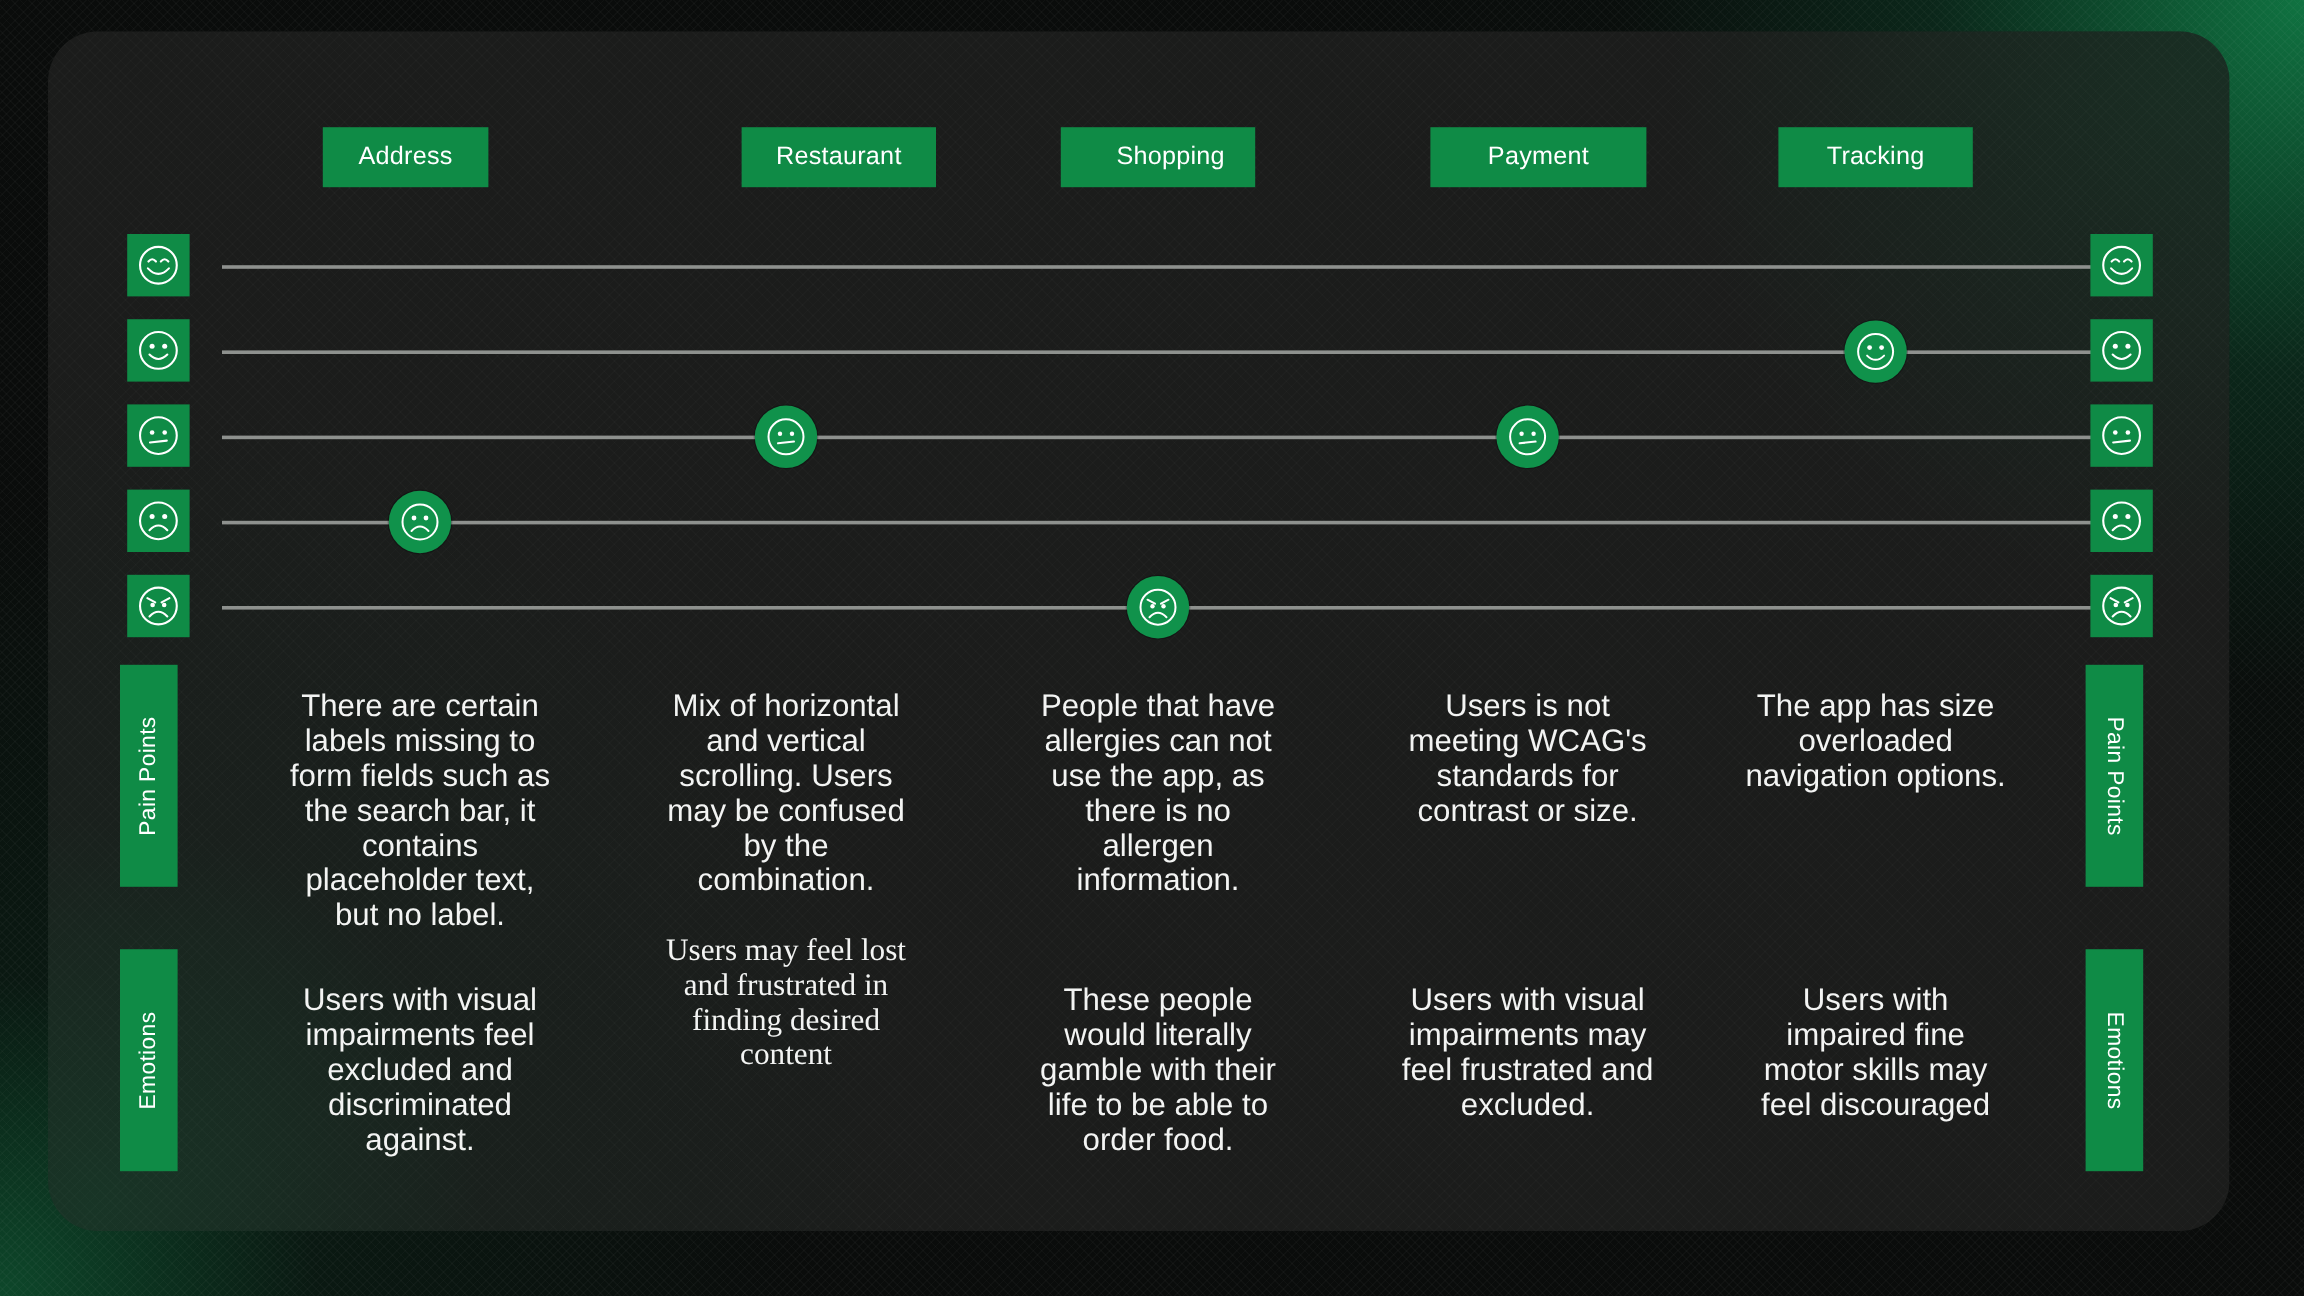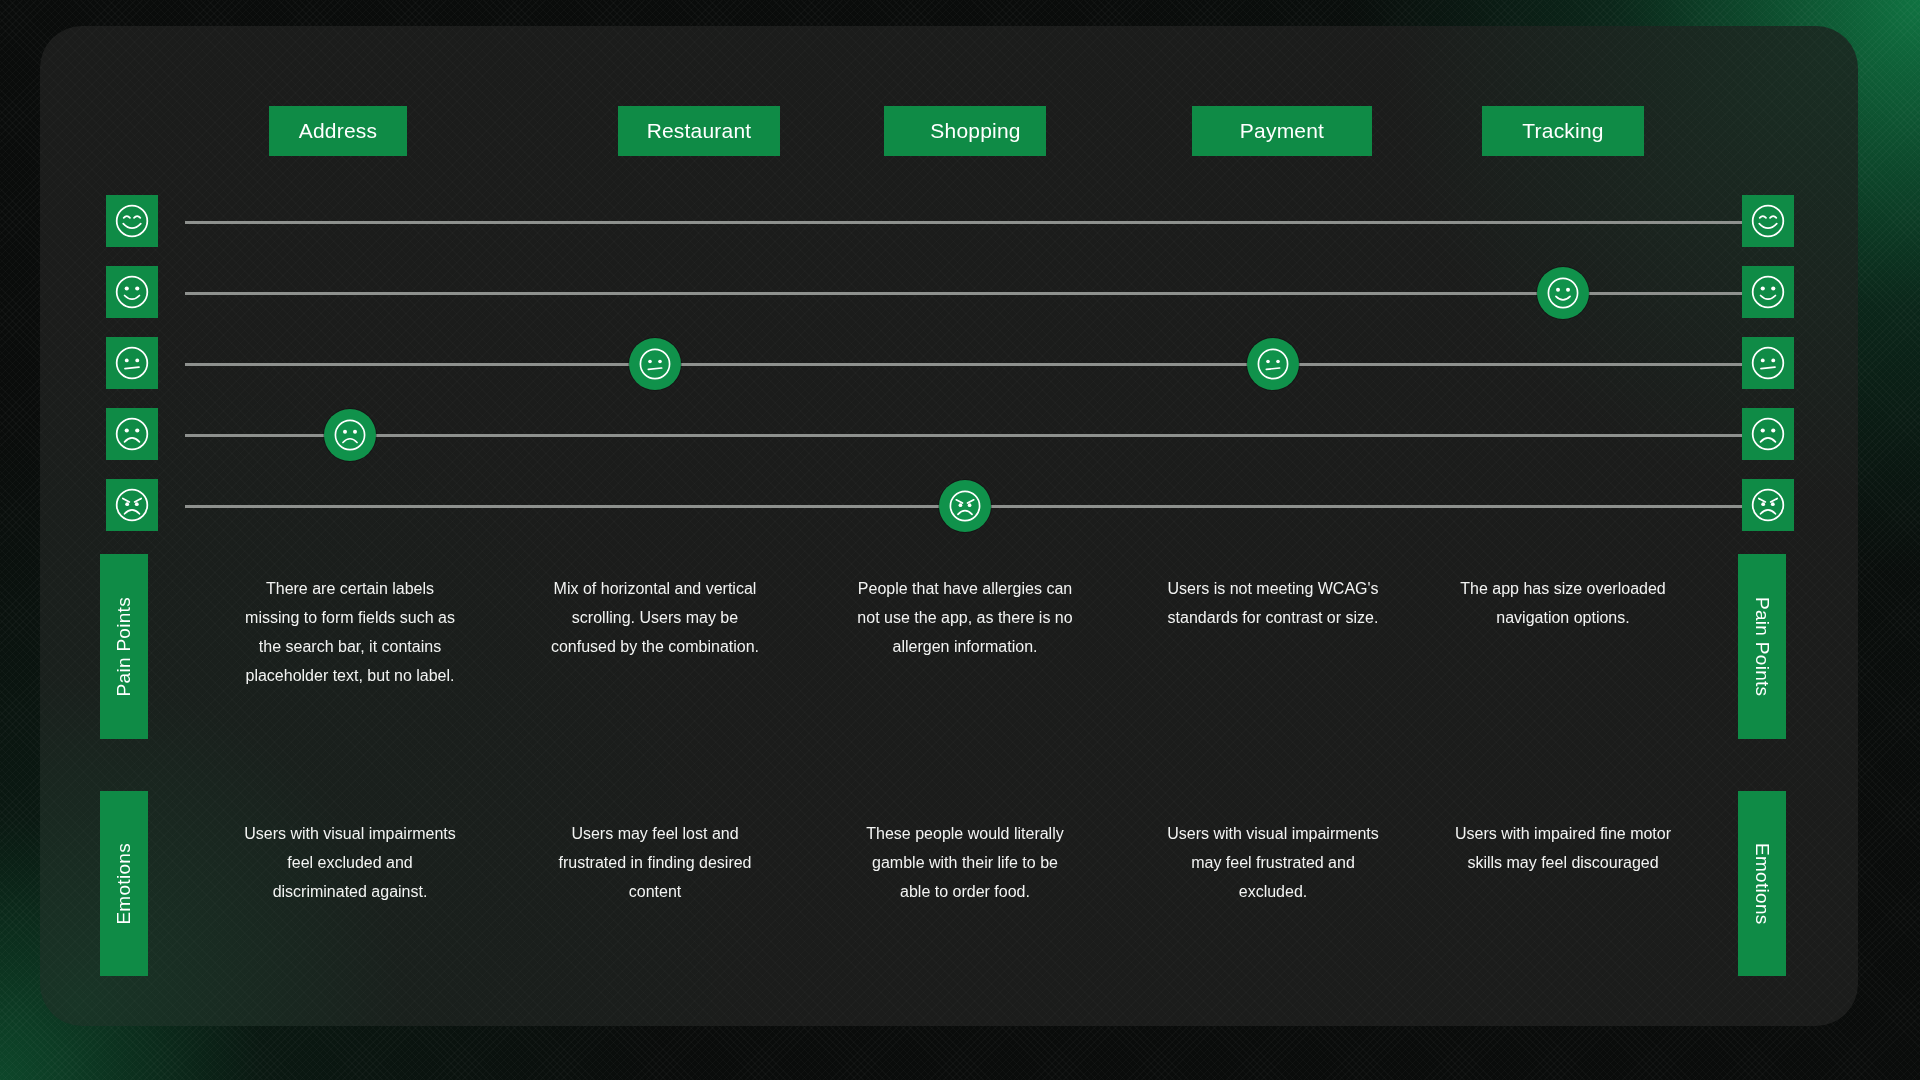--- a/index.html
+++ b/index.html
@@ -105,21 +105,21 @@
     writing-mode:vertical-rl;
     text-orientation:mixed;
     letter-spacing:0.3px;
   }
   .vlabel.left span { transform:rotate(180deg); }
 
   
   .cell {
     position:absolute;
     color:#f3f4f3;
-    font-size:16px;
+    font-size:26px;
     line-height:29px;
     text-align:center;
     z-index:4;
   }
 </style>
 </head>
 <body>
 
 <div id="stage">
   <div id="card">
@@ -290,20 +290,20 @@
         </div>
       </div>
 
     <div id="cells-layer" class="layer">
         <div class="cell" style="left: 201px; top: 548px; width: 218px;">There are certain labels missing to form fields such as the search bar, it contains placeholder text, but no label.</div>
         <div class="cell" style="left: 506px; top: 548px; width: 218px;">Mix of horizontal and vertical scrolling. Users may be confused by the combination.</div>
         <div class="cell" style="left: 816px; top: 548px; width: 218px;">People that have allergies can not use the app, as there is no allergen information.</div>
         <div class="cell" style="left: 1124px; top: 548px; width: 218px;">Users is not meeting WCAG's standards for contrast or size.</div>
         <div class="cell" style="left: 1414px; top: 548px; width: 218px;">The app has size overloaded navigation options.</div>
         <div class="cell" style="left: 201px; top: 793px; width: 218px;">Users with visual impairments feel excluded and discriminated against.</div>
-        <div class="cell" style="left: 506px; top: 793px; width: 218px;">Users may feel lost and frustrated in finding desired content</div>
+        <div class="cell" style="left: 506px; top: 751px; width: 218px; font-family: Liberation Serif, serif;">Users may feel lost and frustrated in finding desired content</div>
         <div class="cell" style="left: 816px; top: 793px; width: 218px; text-align: center;">These people  would literally gamble with their life to be able to order food.</div>
         <div class="cell" style="left: 1124px; top: 793px; width: 218px;">Users with visual impairments may feel frustrated and excluded.</div>
         <div class="cell" style="left: 1414px; top: 793px; width: 218px;">Users with impaired fine motor skills may feel discouraged</div>
       </div>
 
   </div>
 </div>
 
 </body></html>

